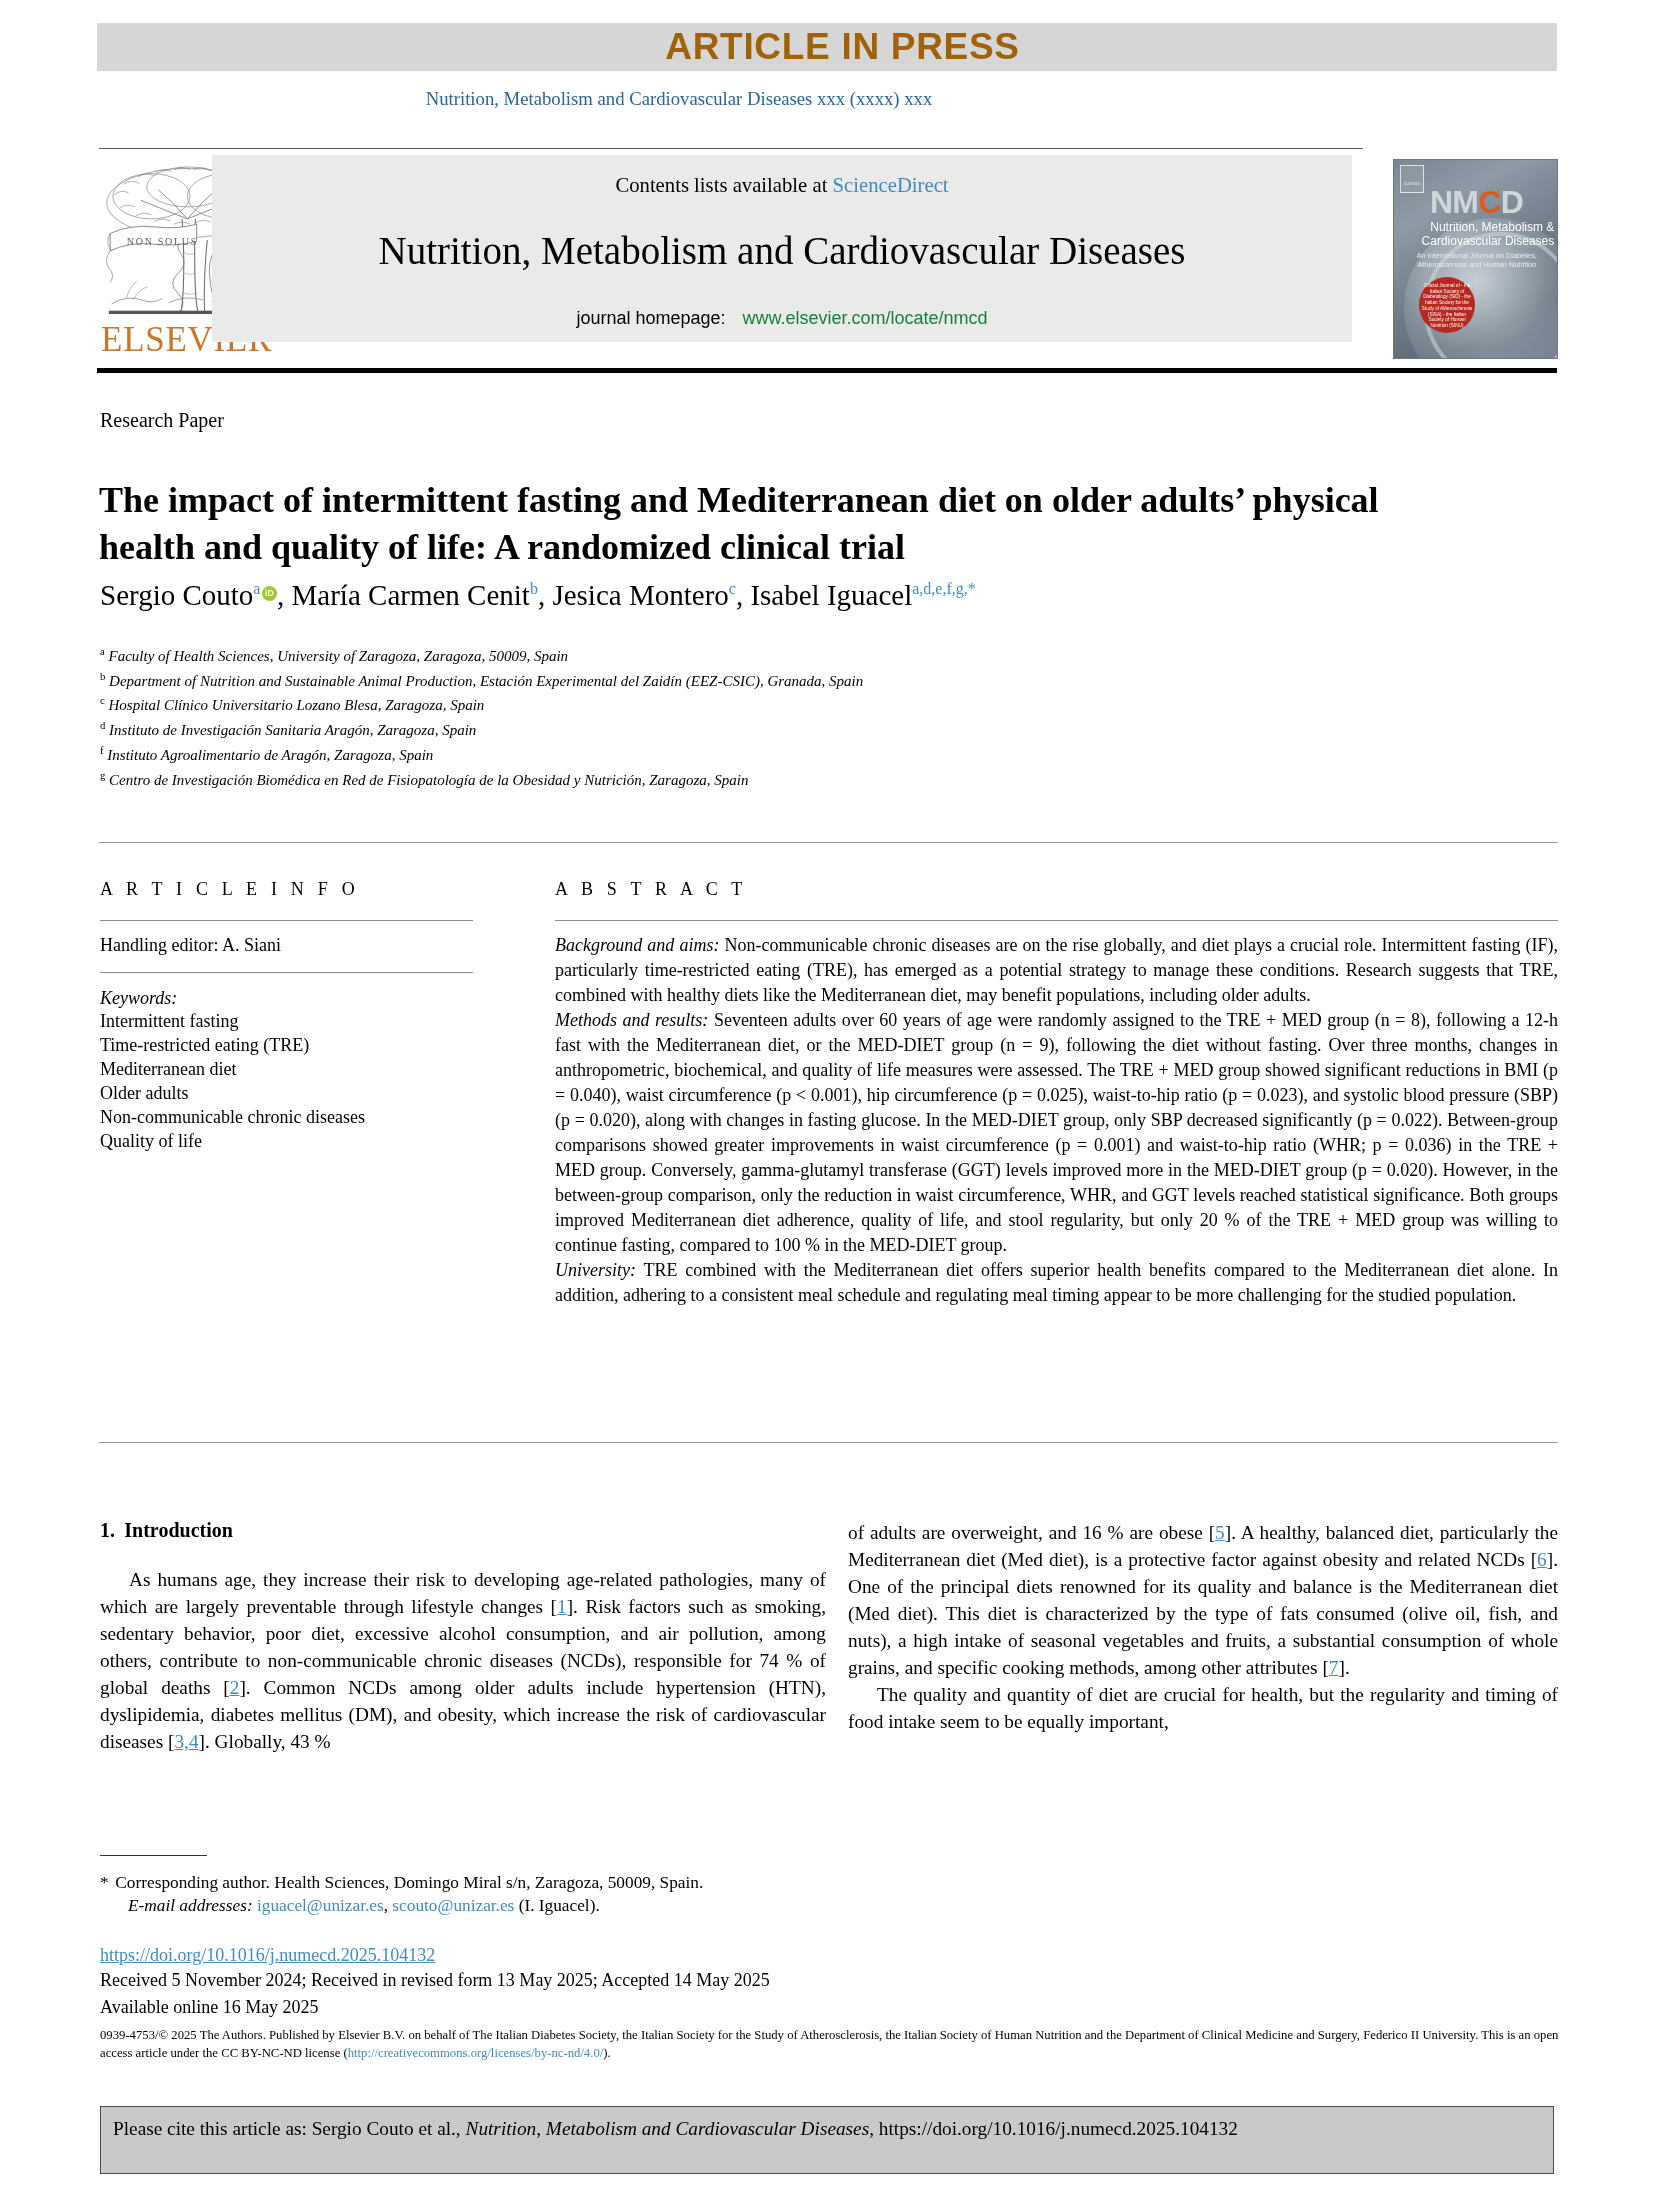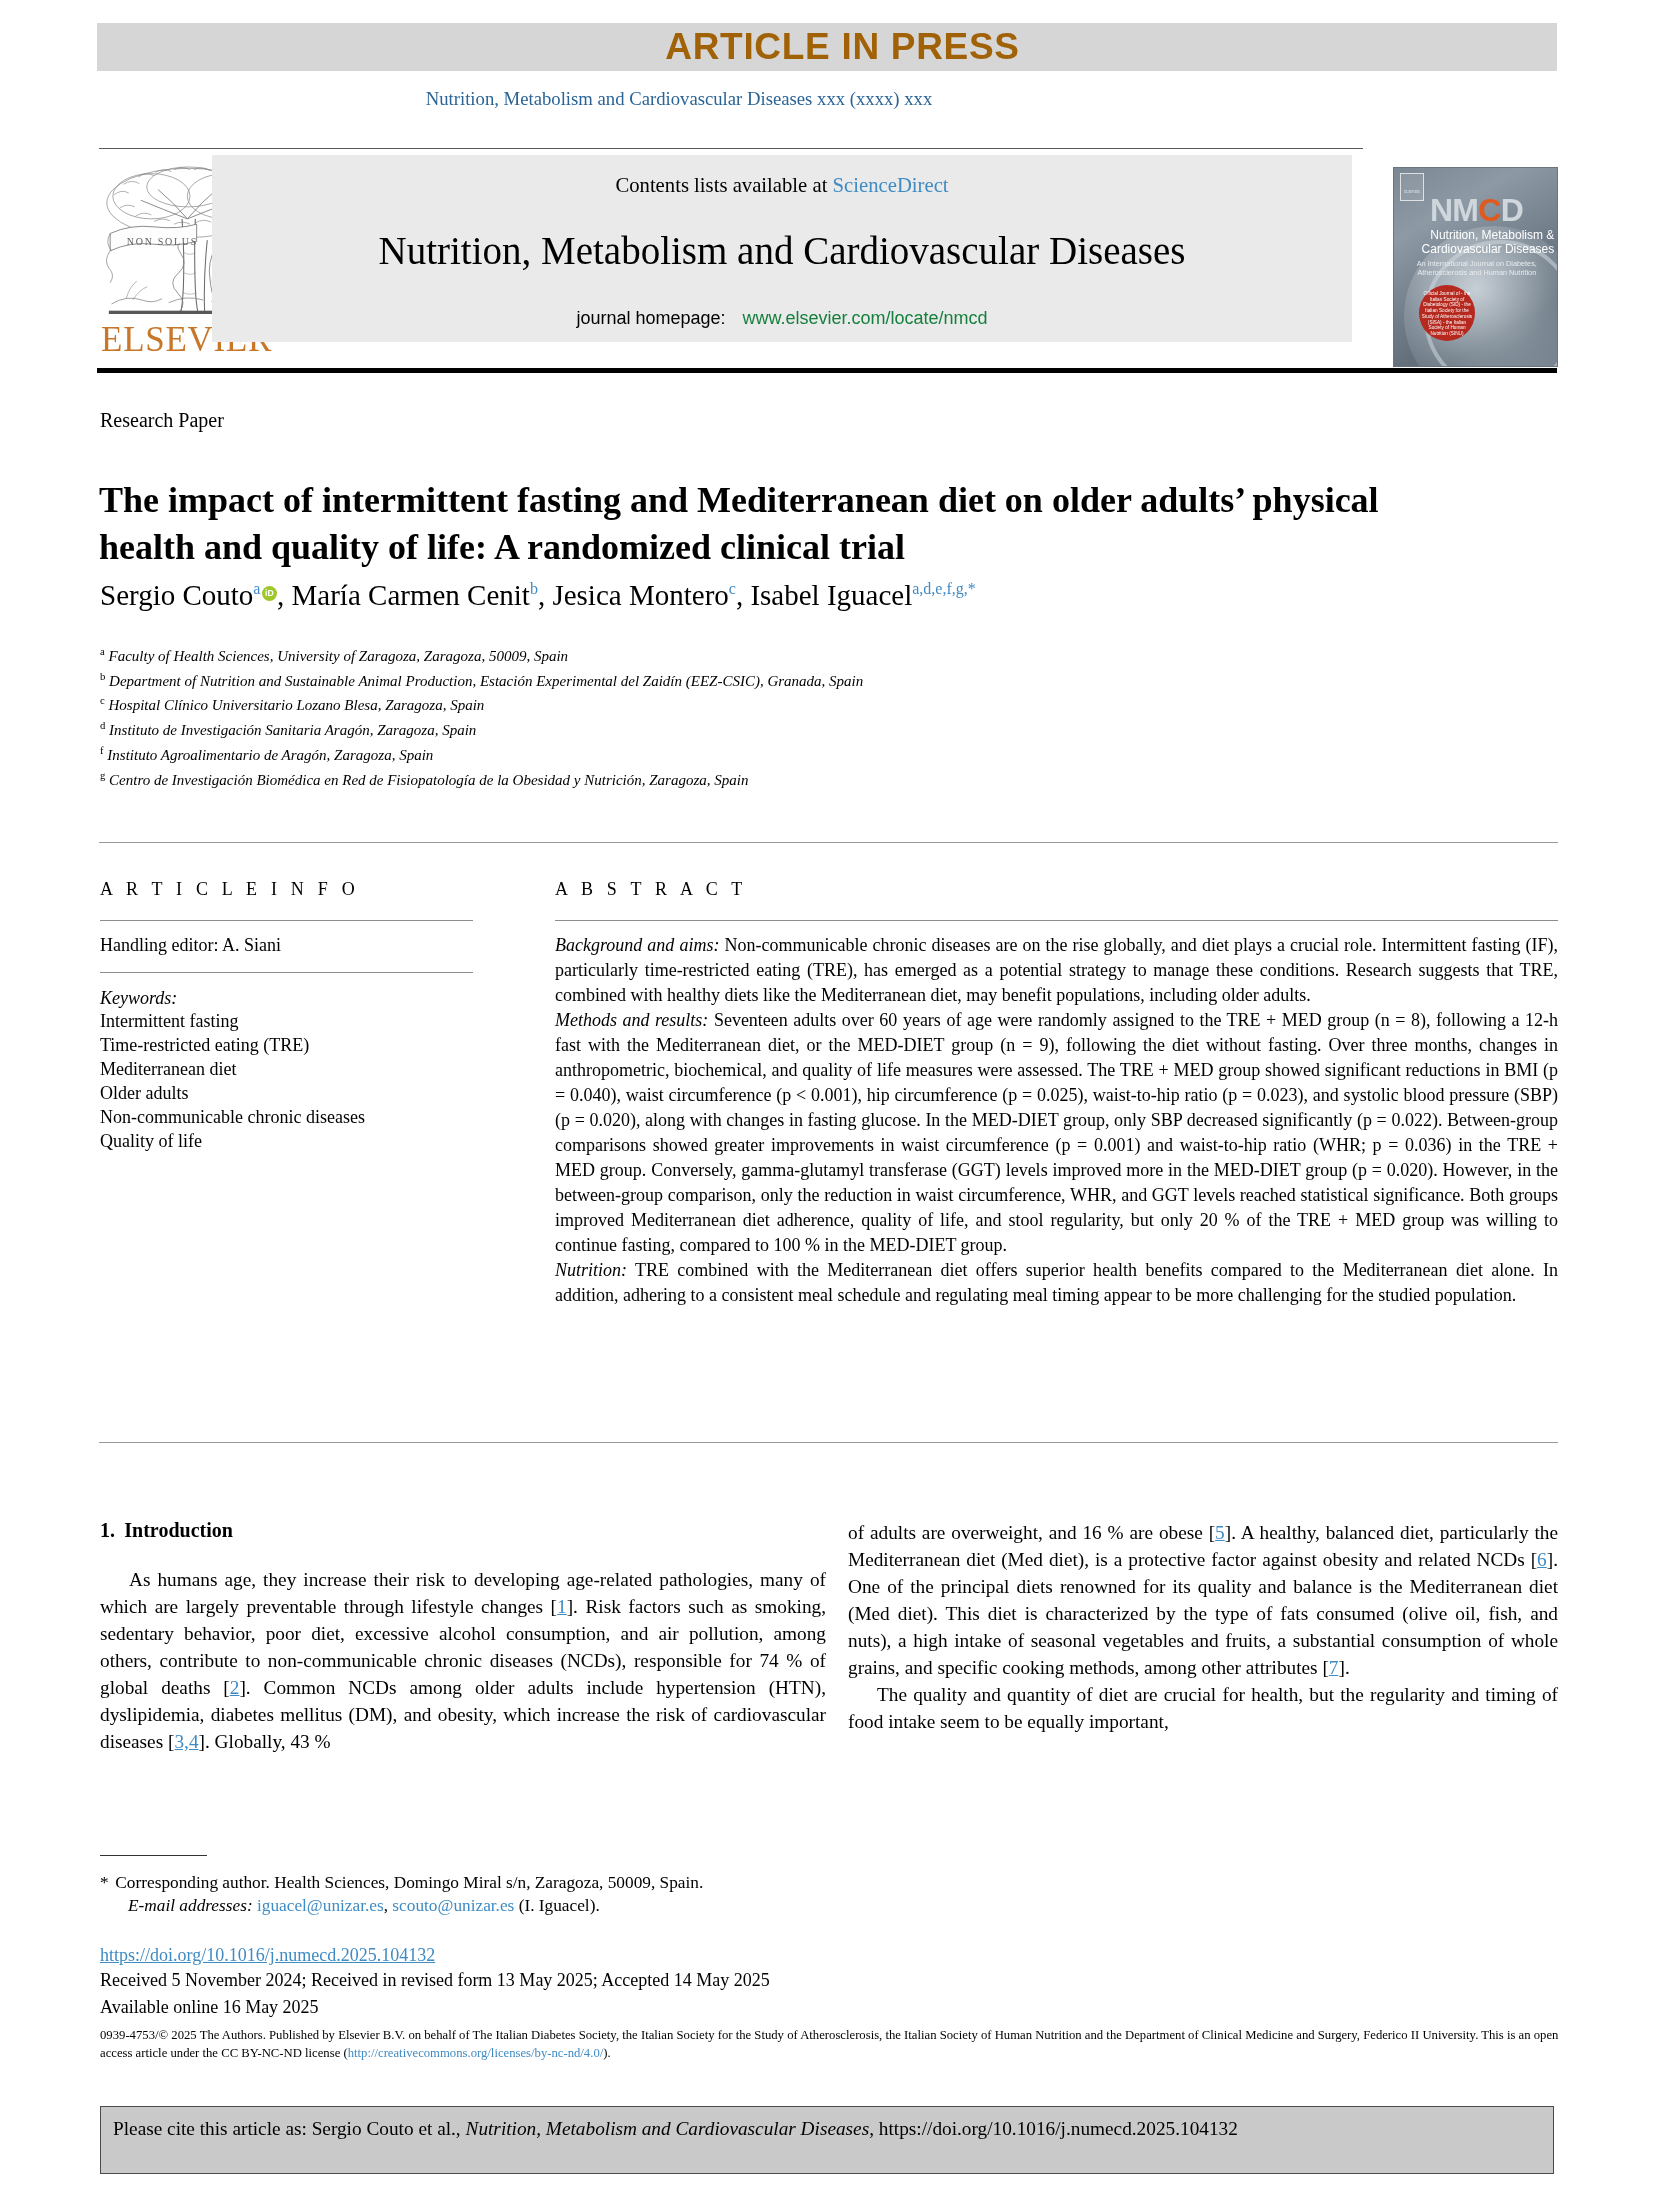--- a/index.html
+++ b/index.html
@@ -82,21 +82,21 @@
   }
   .sd-home {
     position: absolute; left: 113px; top: 152px; width: 1140px;
     text-align: center; font-size: 19.3px;
   }
   .sd-home .hp-label { font-family: "Liberation Sans", sans-serif; font-size: 18px; }
   .sd-home a { color: #15803d; text-decoration: none; font-family: "Liberation Sans", sans-serif; font-size: 18px; margin-left: 12px; }
 
   
   .cover {
-    position: absolute; left: 1294px; top: 12px;
+    position: absolute; left: 1294px; top: 4px;
     width: 165px; height: 200px;
     background: linear-gradient(150deg,#7b8793 0%, #8d99a4 25%, #6f7b87 55%, #5c6974 78%, #7d8995 100%);
     overflow: hidden;
     border: 0.7px solid #6a7580;
   }
   .cover-swoosh {
     position: absolute; right: -27px; bottom: -40px;
     width: 180px; height: 180px;
     border-radius: 50%;
     background: radial-gradient(circle at 40% 35%, rgba(215,222,228,.85) 0%, rgba(150,162,172,.55) 45%, rgba(90,102,112,.25) 75%, rgba(90,102,112,0) 100%);
@@ -411,21 +411,21 @@
       <div>Quality of life</div>
     </div>
   </div>
 
   <div class="abs-col">
     <div class="col-head">A B S T R A C T</div>
     <div class="abs-hr"></div>
     <div class="abs-body">
       <p><i>Background and aims:</i><span> Non-communicable chronic diseases are on the rise globally, and diet plays a crucial role. Intermittent fasting (IF), particularly time-restricted eating (TRE), has emerged as a potential strategy to manage these conditions. Research suggests that TRE, combined with healthy diets like the Mediterranean diet, may benefit populations, including older adults.</span></p>
       <p><i>Methods and results:</i><span> Seventeen adults over 60 years of age were randomly assigned to the TRE + MED group (n = 8), following a 12-h fast with the Mediterranean diet, or the MED-DIET group (n = 9), following the diet without fasting. Over three months, changes in anthropometric, biochemical, and quality of life measures were assessed. The TRE + MED group showed significant reductions in BMI (p = 0.040), waist circumference (p &lt; 0.001), hip circumference (p = 0.025), waist-to-hip ratio (p = 0.023), and systolic blood pressure (SBP) (p = 0.020), along with changes in fasting glucose. In the MED-DIET group, only SBP decreased significantly (p = 0.022). Between-group comparisons showed greater improvements in waist circumference (p = 0.001) and waist-to-hip ratio (WHR; p = 0.036) in the TRE + MED group. Conversely, gamma-glutamyl transferase (GGT) levels improved more in the MED-DIET group (p = 0.020). However, in the between-group comparison, only the reduction in waist circumference, WHR, and GGT levels reached statistical significance. Both groups improved Mediterranean diet adherence, quality of life, and stool regularity, but only 20 % of the TRE + MED group was willing to continue fasting, compared to 100 % in the MED-DIET group.</span></p>
-      <p><i>Nutrition:</i><span> TRE combined with the Mediterranean diet offers superior health benefits compared to the Mediterranean diet alone. In addition, adhering to a consistent meal schedule and regulating meal timing appear to be more challenging for the studied population.</span></p>
+      <p><i>University:</i><span> TRE combined with the Mediterranean diet offers superior health benefits compared to the Mediterranean diet alone. In addition, adhering to a consistent meal schedule and regulating meal timing appear to be more challenging for the studied population.</span></p>
     </div>
   </div>
   <div class="abs-rule-bottom"></div>
 
   <div class="intro-head"><span class="num">1.</span><span>Introduction</span></div>
 
   <div class="col-left">
     <p class="indent"><span>As humans age, they increase their risk to developing age-related pathologies, many of which are largely preventable through lifestyle changes [</span><a class="cite" href="#">1</a><span>]. Risk factors such as smoking, sedentary behavior, poor diet, excessive alcohol consumption, and air pollution, among others, contribute to non-communicable chronic diseases (NCDs), responsible for 74 % of global deaths [</span><a class="cite" href="#">2</a><span>]. Common NCDs among older adults include hypertension (HTN), dyslipidemia, diabetes mellitus (DM), and obesity, which increase the risk of cardiovascular diseases [</span><a class="cite" href="#">3,4</a><span>]. Globally, 43 %</span></p>
   </div>
 

